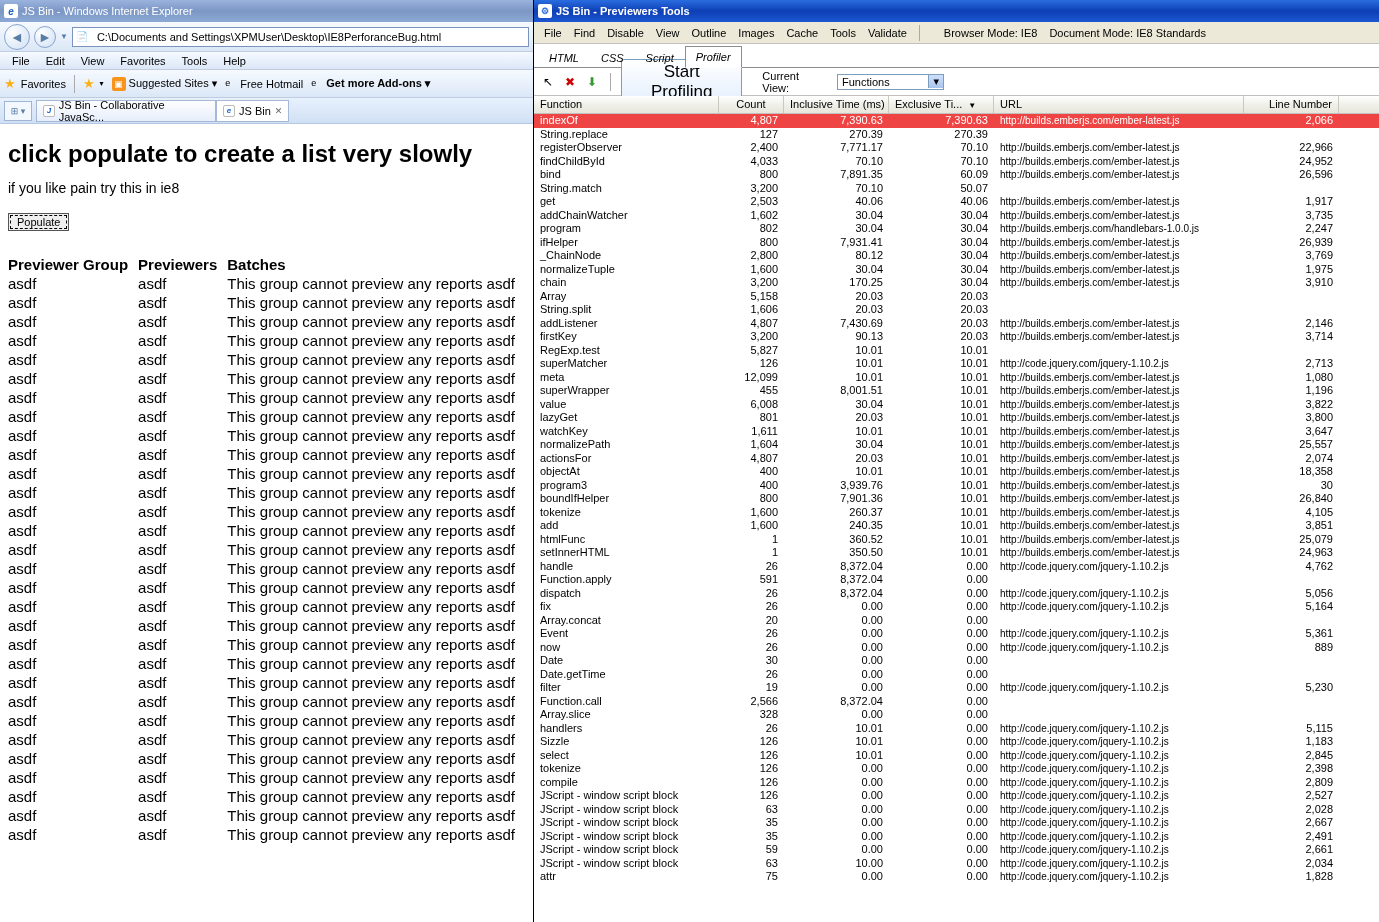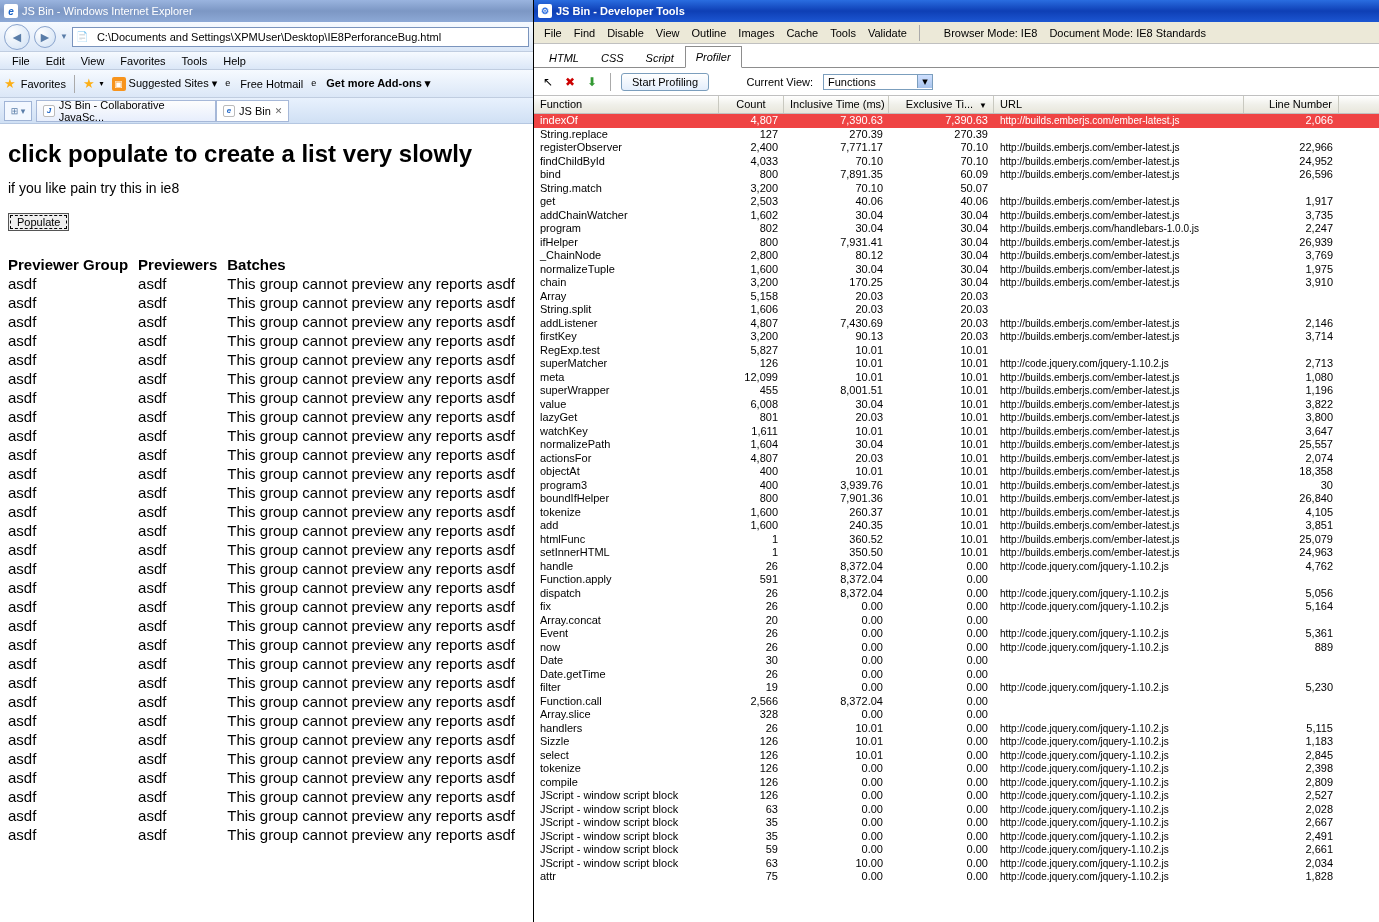--- a/index.html
+++ b/index.html
@@ -40,30 +40,30 @@
 .dev-titlebar .ico { width: 14px; height: 14px; margin-right: 4px; display: inline-flex; align-items: center; justify-content: center; color: #2a6de0; background: #fff; border-radius: 2px; font-size: 9px; }
 .dev-menubar { height: 22px; background: #ece9d8; display: flex; align-items: center; font-size: 11px; border-bottom: 1px solid #c0c0c0; padding: 0 4px; }
 .dev-menubar span { padding: 0 6px; }
 .dev-menubar .sep { flex: 0 0 1px; border-left: 1px solid #aaa; height: 16px; margin: 0 6px; }
 .dev-tabbar { height: 24px; background: #fff; display: flex; align-items: flex-end; font-size: 11px; border-bottom: 1px solid #8d8d8d; padding: 0 4px; }
 .dev-tab { padding: 4px 10px; border: 1px solid transparent; border-bottom: none; position: relative; bottom: -1px; font-style: italic; }
 .dev-tab.active { background: #fff; border-color: #8d8d8d; border-bottom: 1px solid #fff; }
 .dev-toolbar { height: 28px; background: #fff; display: flex; align-items: center; font-size: 11px; gap: 10px; padding: 0 6px; border-bottom: 1px solid #c0c0c0; }
 .dev-toolbar .icons { display: flex; gap: 6px; }
 .dev-toolbar .icons span { width: 16px; height: 16px; display: inline-flex; align-items: center; justify-content: center; border: 1px solid transparent; font-size: 12px; }
-.start-btn { border: 1px solid #7b9ebd; background: linear-gradient(to bottom, #fff 0%, #e3eefc 100%); padding: 2px 10px; font-size: 11px; border-radius: 3px; }
+.start-btn { border: 1px solid #7b9ebd; background: linear-gradient(to bottom, #fff 0%, #e3eefc 100%); padding: 2px 10px; font-size: 17px; border-radius: 3px; }
 .view-dd { border: 1px solid #7b9ebd; background: #fff; padding: 1px 4px; font-size: 11px; width: 110px; display: flex; justify-content: space-between; align-items: center; }
 .view-dd .arr { background: linear-gradient(to bottom, #cfe0ff, #a8c4ec); width: 15px; text-align: center; border-left: 1px solid #7b9ebd; margin: -1px -4px -1px 0; }
 .prof-table-wrap { flex: 1; overflow: hidden; font-size: 11px; }
 .prof-header { display: flex; background: linear-gradient(to bottom, #fff 0%, #f0f0ea 50%, #e8e6db 100%); border-bottom: 1px solid #c0c0c0; height: 18px; }
 .prof-header div { padding: 2px 6px; border-right: 1px solid #c9c9c0; overflow: hidden; white-space: nowrap; }
 .col-fn { width: 185px; }
 .col-ct { width: 65px; text-align: center; }
 .col-it { width: 105px; text-align: right; }
-.col-et { width: 105px; text-align: right; }
+.col-et { width: 105px; text-align: left; }
 .col-url { width: 250px; }
 .col-ln { width: 95px; text-align: right; }
 .prof-header .col-et .sortarr { font-size: 8px; margin-left: 6px; }
 .prof-rows { background: #fff; }
 .prof-row { display: flex; height: 13.5px; line-height: 13.5px; }
 .prof-row:first-child { background: #ef4444; color: #fff; }
 .prof-row div { padding: 0 6px; overflow: hidden; white-space: nowrap; text-overflow: clip; }
 .prof-row .col-ct, .prof-row .col-it, .prof-row .col-et, .prof-row .col-ln { text-align: right; }
 .prof-row .col-url { font-size: 10px; }
 </style>
@@ -291,21 +291,21 @@
             <td>This group cannot preview any reports asdf</td>
           </tr>
         </tbody>
     </table>
   </div>
 </div>
 
 <div class="dev-window">
   <div class="dev-titlebar">
     <span class="ico">⚙</span>
-    <span>JS Bin - Developer Tools</span>
+    <span>JS Bin - Previewers Tools</span>
   </div>
   <div class="dev-menubar">
     <span>File</span>
       <span>Find</span>
       <span>Disable</span>
       <span>View</span>
       <span>Outline</span>
       <span>Images</span>
       <span>Cache</span>
       <span>Tools</span>

